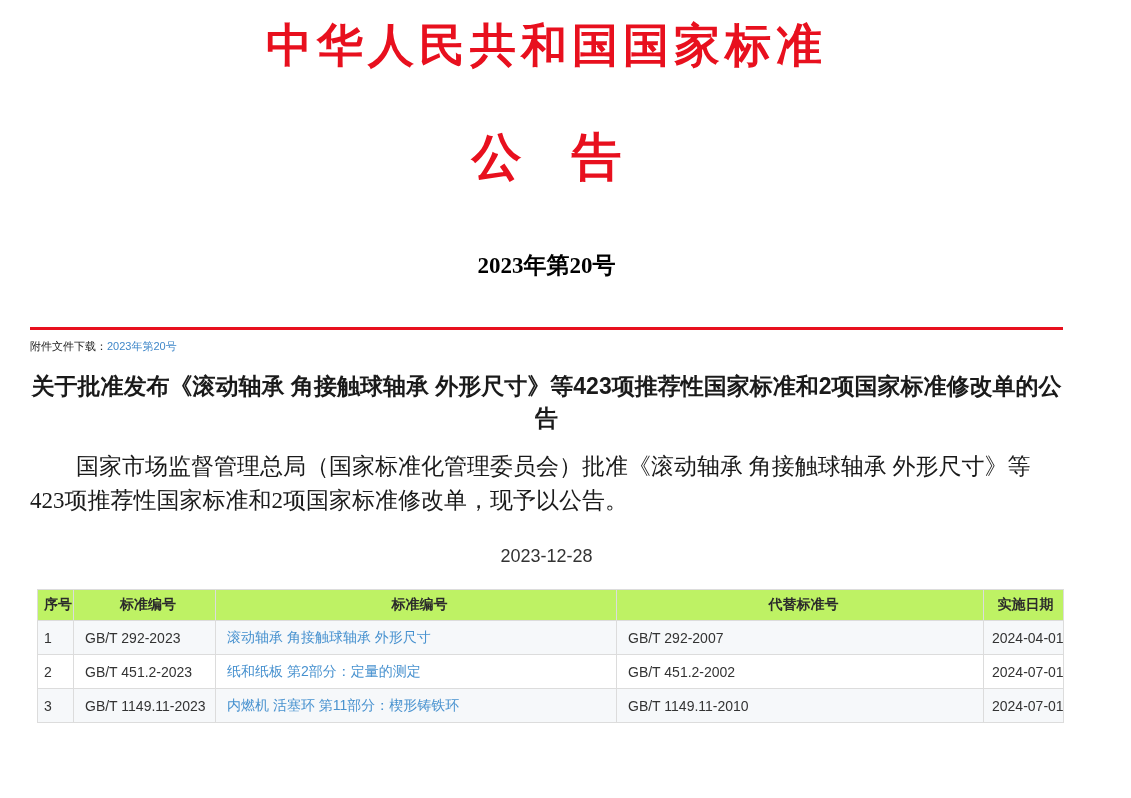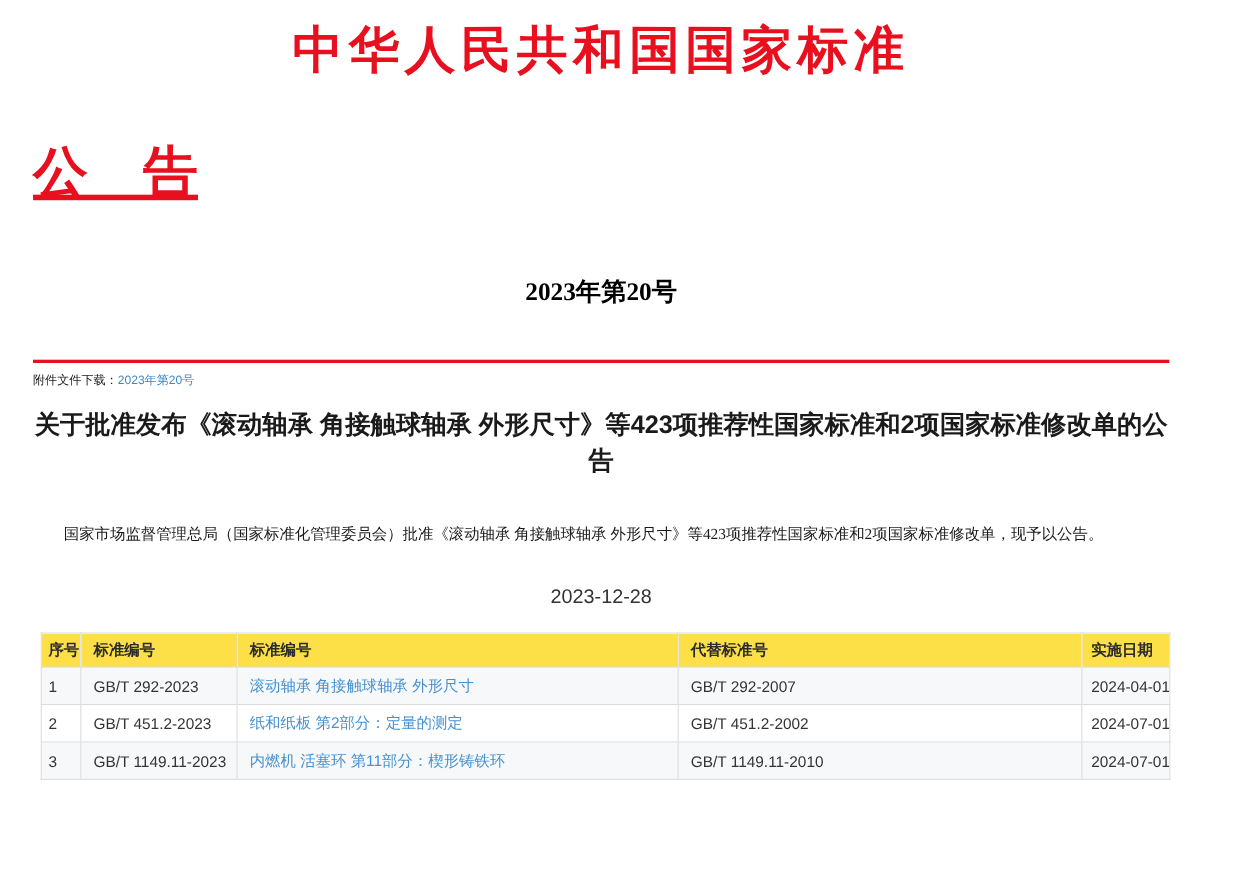--- a/index.html
+++ b/index.html
@@ -40,27 +40,26 @@
     text-align: center;
     font-family: "Liberation Serif", "DejaVu Serif", serif;
     font-weight: bold;
     color: #e8101e;
     font-size: 46px;
     line-height: 56px;
     letter-spacing: 5px;
   }
   .doc-subtitle {
     margin-top: 58px;
-    text-align: left;
+    text-align: center;
     font-family: "Liberation Serif", "DejaVu Serif", serif;
     font-weight: bold;
     color: #e8101e;
     font-size: 50px;
     line-height: 50px;
-    text-decoration: underline;
   }
   .issue-no {
     margin-top: 72px;
     text-align: center;
     font-family: "Liberation Serif", "DejaVu Serif", serif;
     font-weight: bold;
     color: #000000;
     font-size: 23px;
     line-height: 24px;
   }
@@ -82,23 +81,23 @@
   }
   .notice-heading {
     margin: 14px 0 0;
     text-align: center;
     font-size: 23px;
     font-weight: bold;
     color: #1a1a1a;
     line-height: 32px;
   }
   .body-par {
-    margin: 36px 0 0;
-    font-family: "Liberation Serif", "DejaVu Serif", serif;
-    font-size: 14px;
+    margin: 16px 0 0;
+    font-family: "Liberation Serif", "DejaVu Serif", serif;
+    font-size: 23px;
     line-height: 34px;
     text-indent: 2em;
     color: #1a1a1a;
   }
   .signature {
     margin-top: 24px;
     text-align: right;
     font-family: "Liberation Serif", "DejaVu Serif", serif;
     font-size: 19px;
     line-height: 22px;
@@ -125,23 +124,24 @@
   .std-table th, .std-table td {
     border: 1px solid #dcdcdc;
     padding: 0 4px 0 11px;
     text-align: left;
     font-weight: normal;
     white-space: nowrap;
     overflow: hidden;
   }
   .std-table th {
     height: 31px;
-    background: #fde047;
+    background: #bef264;
     font-weight: bold;
     color: #2b2b2b;
+    text-align: center;
   }
   .std-table td { height: 34px; background: #ffffff; }
   .std-table th:first-child, .std-table td:first-child { padding-left: 6px; }
   .std-table th:last-child,  .std-table td:last-child  { padding-left: 8px; }
   .std-table tbody tr:nth-child(odd) td { background: #f6f8fa; }
   .std-table a {
     color: #4791cf;
     text-decoration: none;
     cursor: pointer;
   }

